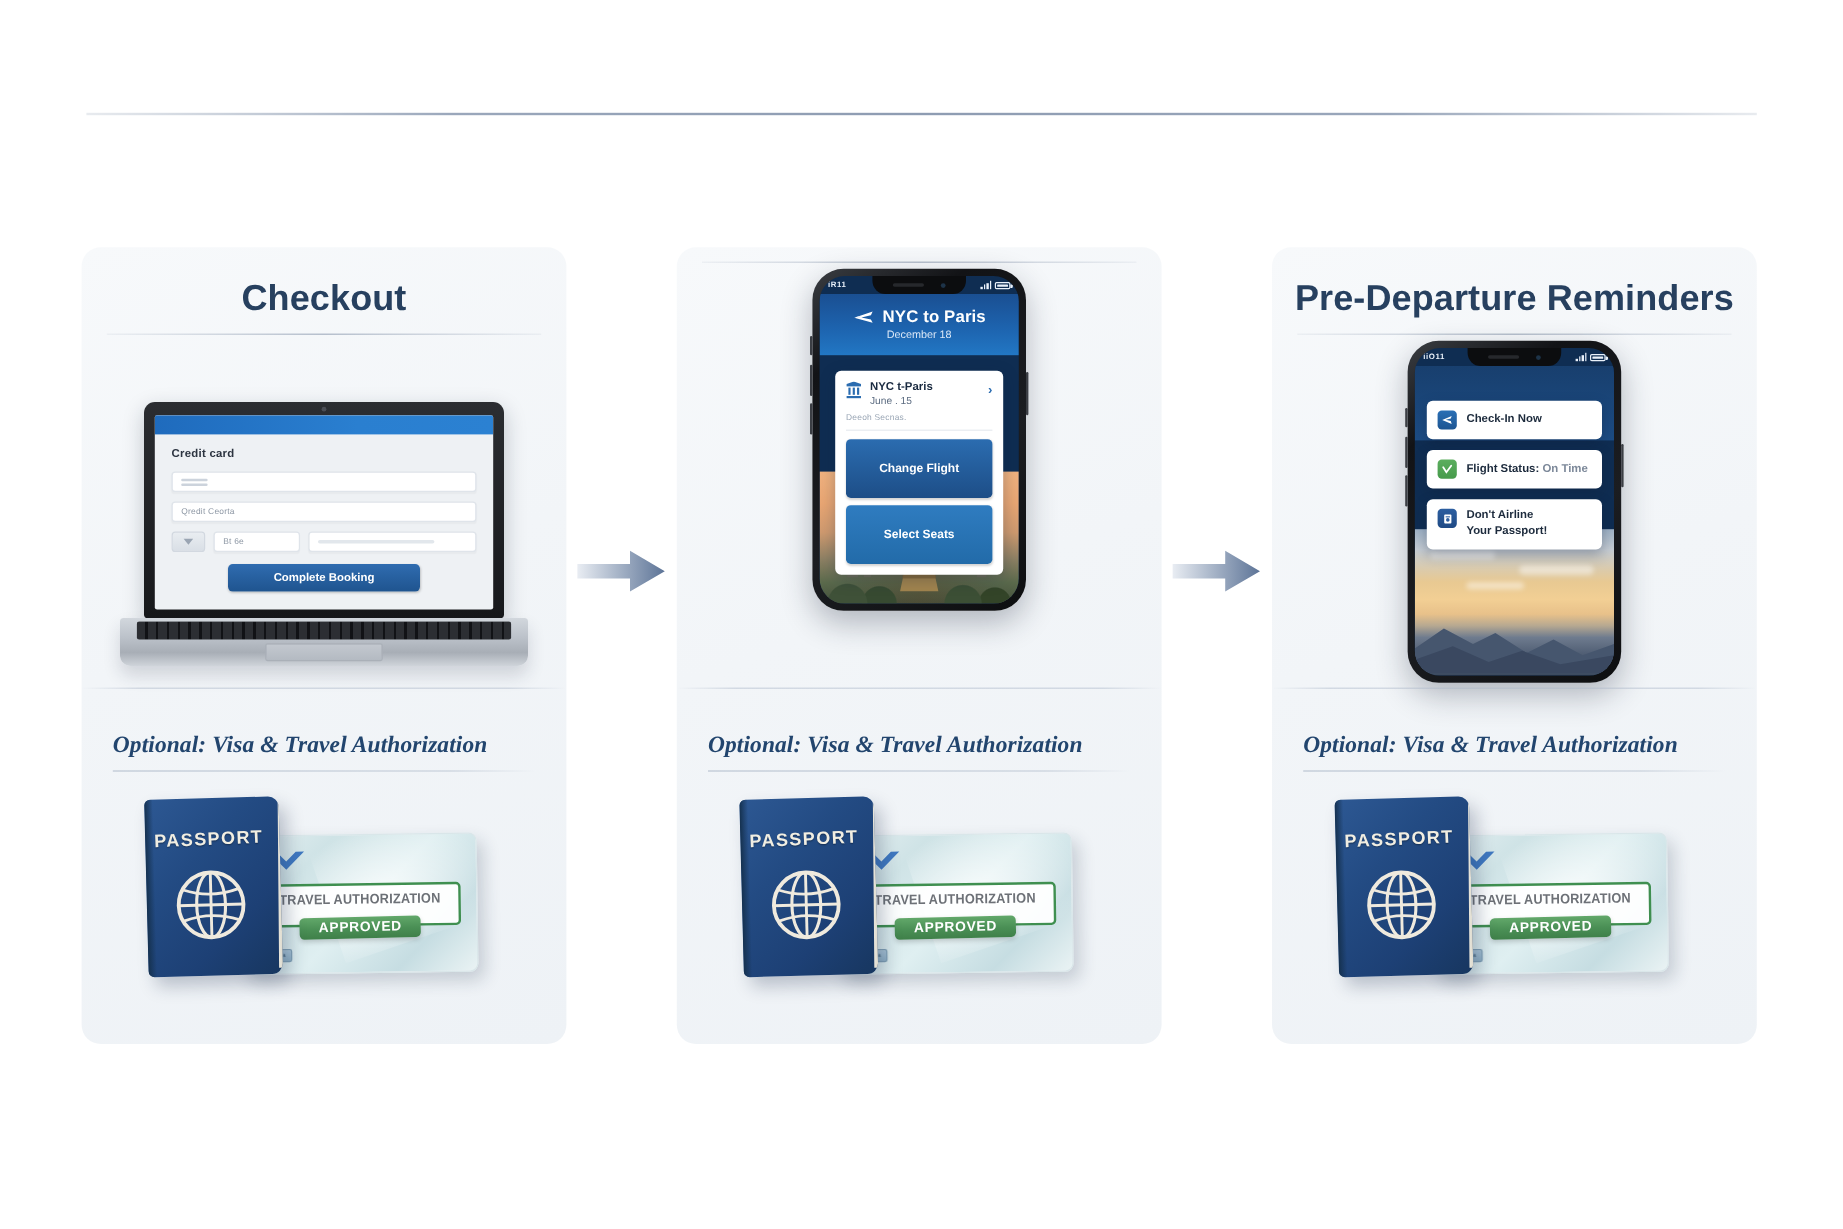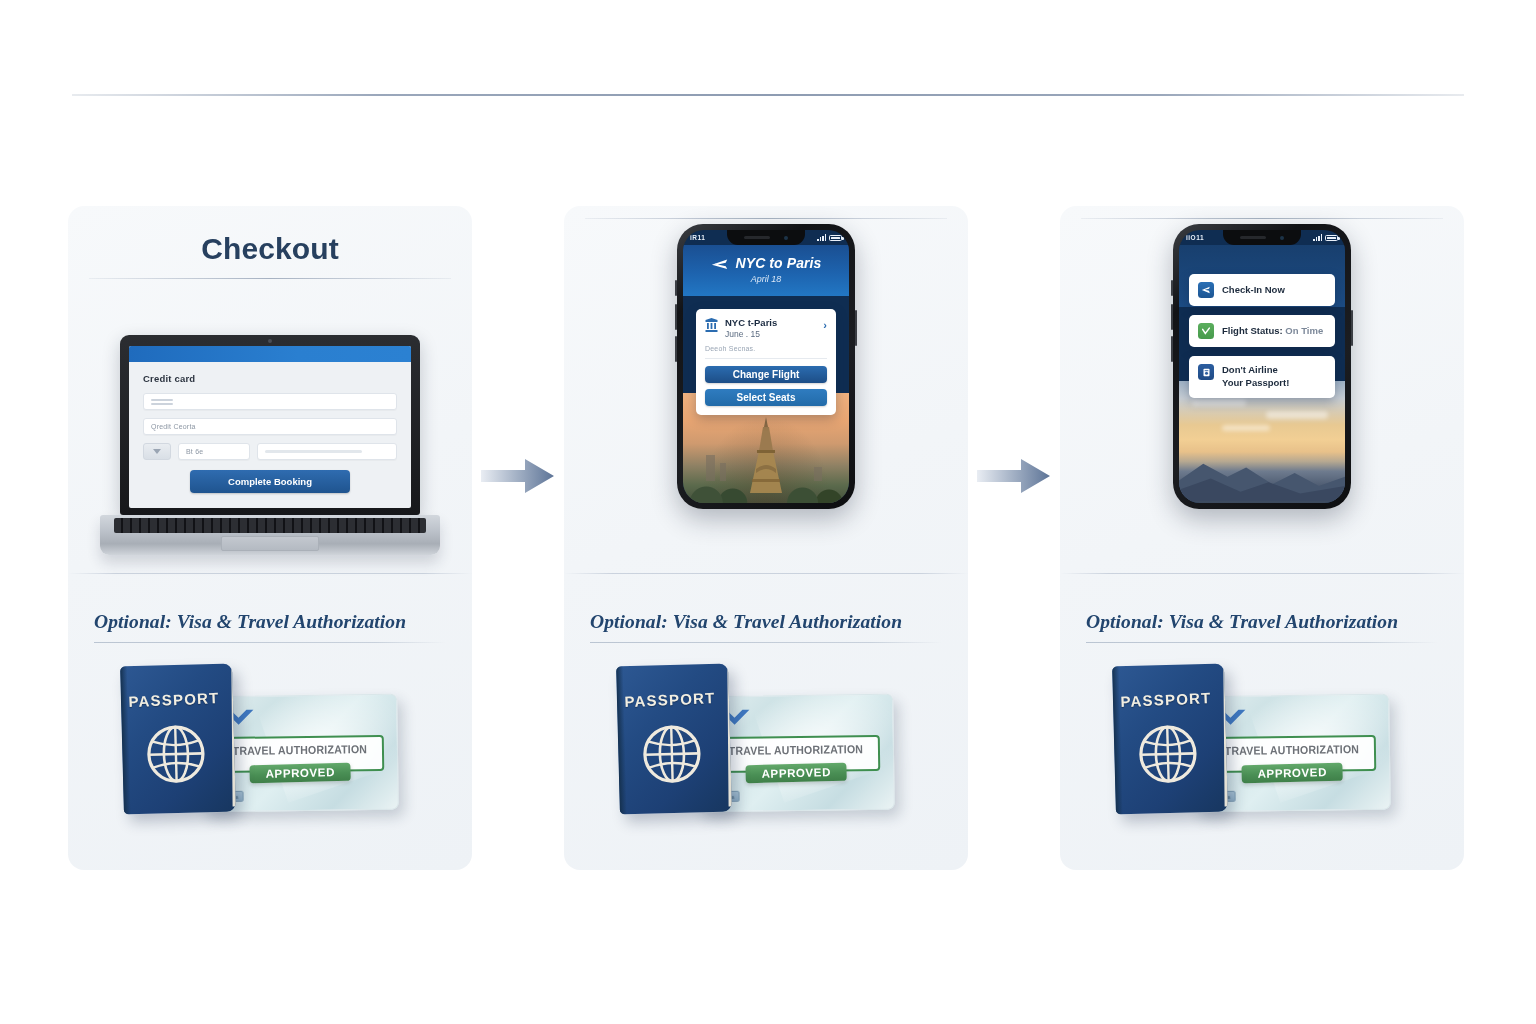--- a/index.html
+++ b/index.html
@@ -213,21 +213,20 @@
   .sig i:nth-child(1){height:2px}.sig i:nth-child(2){height:3.5px}.sig i:nth-child(3){height:5px}.sig i:nth-child(4){height:6.5px}
   .batt { width: 13px; height: 6px; border: 1px solid #eaf1fa; border-radius: 1.5px; position: relative; }
   .batt:after { content:''; position:absolute; right:-2.5px; top:1.5px; width:1.5px;height:3px;background:#eaf1fa;border-radius:0 1px 1px 0;}
   .batt i { position:absolute; left:1px; top:1px; bottom:1px; width:9px; background:#eaf1fa; border-radius:.5px;}
 
   
   .p2-hero {
     background: linear-gradient(180deg, #1a4f92 0%, #1d63ae 55%, #2277c4 100%);
     padding: 10px 10px 12px 10px;
     text-align: center;
-    font-style: italic;
   }
   .p2-route { display: flex; align-items: center; justify-content: center; gap: 7px; }
   .plane-ico { width: 18px; height: 13px; flex: none; }
   .p2-route-txt { font-size: 14px; font-weight: bold; color: #ffffff; letter-spacing: .1px; }
   .p2-date { font-size: 9px; color: #dbe8f7; margin-top: 3px; }
 
   .p2-card {
     position: absolute; top: 79px; left: 13px; right: 13px;
     background: #ffffff; border-radius: 5px;
     box-shadow: 0 4px 12px rgba(15,35,65,0.28);
@@ -237,21 +236,21 @@
   .p2-flight { display: flex; align-items: flex-start; gap: 7px; }
   .bldg-ico { width: 13px; height: 14px; flex: none; margin-top: 1px; }
   .p2-flight-main { flex: 1; }
   .p2-flight-title { font-size: 9.5px; font-weight: bold; color: #1a2a40; }
   .p2-flight-sub { font-size: 8.5px; color: #5b6b80; margin-top: 1px; }
   .chev { color: #2b6cb0; font-size: 11px; font-weight: bold; line-height: 1; margin-top: 3px; }
   .p2-meta { font-size: 7px; color: #9aa6b5; margin-top: 6px; filter: blur(.6px); letter-spacing: .2px; }
   .p2-sep { height: 1px; background: #e6eaef; margin: 6px 0 7px 0; }
   .p2-btn {
     border-radius: 4px; text-align: center; color: #fff;
-    font-size: 10px; font-weight: bold; padding: 3px 0; margin-bottom: 6px;
+    font-size: 10px; font-weight: bold; padding: 19px 0; margin-bottom: 6px;
     box-shadow: 0 1px 2px rgba(0,0,0,0.18);
   }
   .p2-btn.dark { background: linear-gradient(180deg,#2b6cb0,#1d4e87); }
   .p2-btn.light { background: linear-gradient(180deg,#2f7cc0,#226ba9); margin-bottom: 0; }
   .p2-photo {
     position: absolute; bottom: 0; left: 0; right: 0; height: 110px;
     background:
       radial-gradient(ellipse at 50% 96%, rgba(90,70,45,.38) 0%, rgba(90,70,45,0) 55%),
       linear-gradient(180deg, #f0b27f 0%, #e9a673 24%, #cf9a6f 46%, #8f8164 66%, #5b6a4c 84%, #44503c 100%);
     overflow: hidden;
@@ -549,21 +548,21 @@
           </div>
 
           <div class="p2-hero">
             <div class="p2-route">
               <svg class="plane-ico" viewBox="0 0 20 14">
                 <path d="M1 8.5 L18 2.6 L16.4 6.2 L7.6 8.2 L16.4 10 L18 13 Z" fill="#ffffff"></path>
                 <path d="M2.6 7.8 L7 6.8 L6 8.4 Z" fill="#dce9f8"></path>
               </svg>
               <span class="p2-route-txt">NYC to Paris</span>
             </div>
-            <div class="p2-date">April 18</div>
+            <div class="p2-date">December 18</div>
           </div>
 
           <div class="p2-photo">
             <span class="city-block" style="left:14%;bottom:22px;width:9px;height:26px"></span>
             <span class="city-block" style="left:22%;bottom:22px;width:6px;height:18px"></span>
             <span class="city-block" style="right:16%;bottom:22px;width:8px;height:14px"></span>
             <svg class="eiffel" viewBox="0 0 48 76">
               <path d="M24 0 L26 10 L22 10 Z" fill="#8a6a44"></path>
               <path d="M21 10 L27 10 L31 34 L17 34 Z" fill="#9b7a4f"></path>
               <path d="M17 34 L31 34 L40 76 L8 76 Z" fill="#a8884f" opacity=".92"></path>
@@ -639,20 +638,21 @@
           <stop offset="0%" stop-color="#e9edf3"></stop>
           <stop offset="45%" stop-color="#a9b6c9"></stop>
           <stop offset="100%" stop-color="#5d7497"></stop>
         </linearGradient>
       </defs>
       <path d="M0 12 L44 12 L44 1 L73 18 L44 35 L44 24 L0 24 Z" fill="url(#ag2)"></path>
     </svg>
   </div>
 
   <div class="panel">
+    <div class="panel-title">Pre-Departure Reminders</div>
     <div class="panel-title-rule"></div>
 
     <div class="stage">
       <div class="phone">
         <span class="phone-btn pb-1"></span>
         <span class="phone-btn pb-2"></span>
         <span class="phone-btn pb-3"></span>
         <span class="phone-btn pb-4"></span>
 
         <div class="phone-inner">

